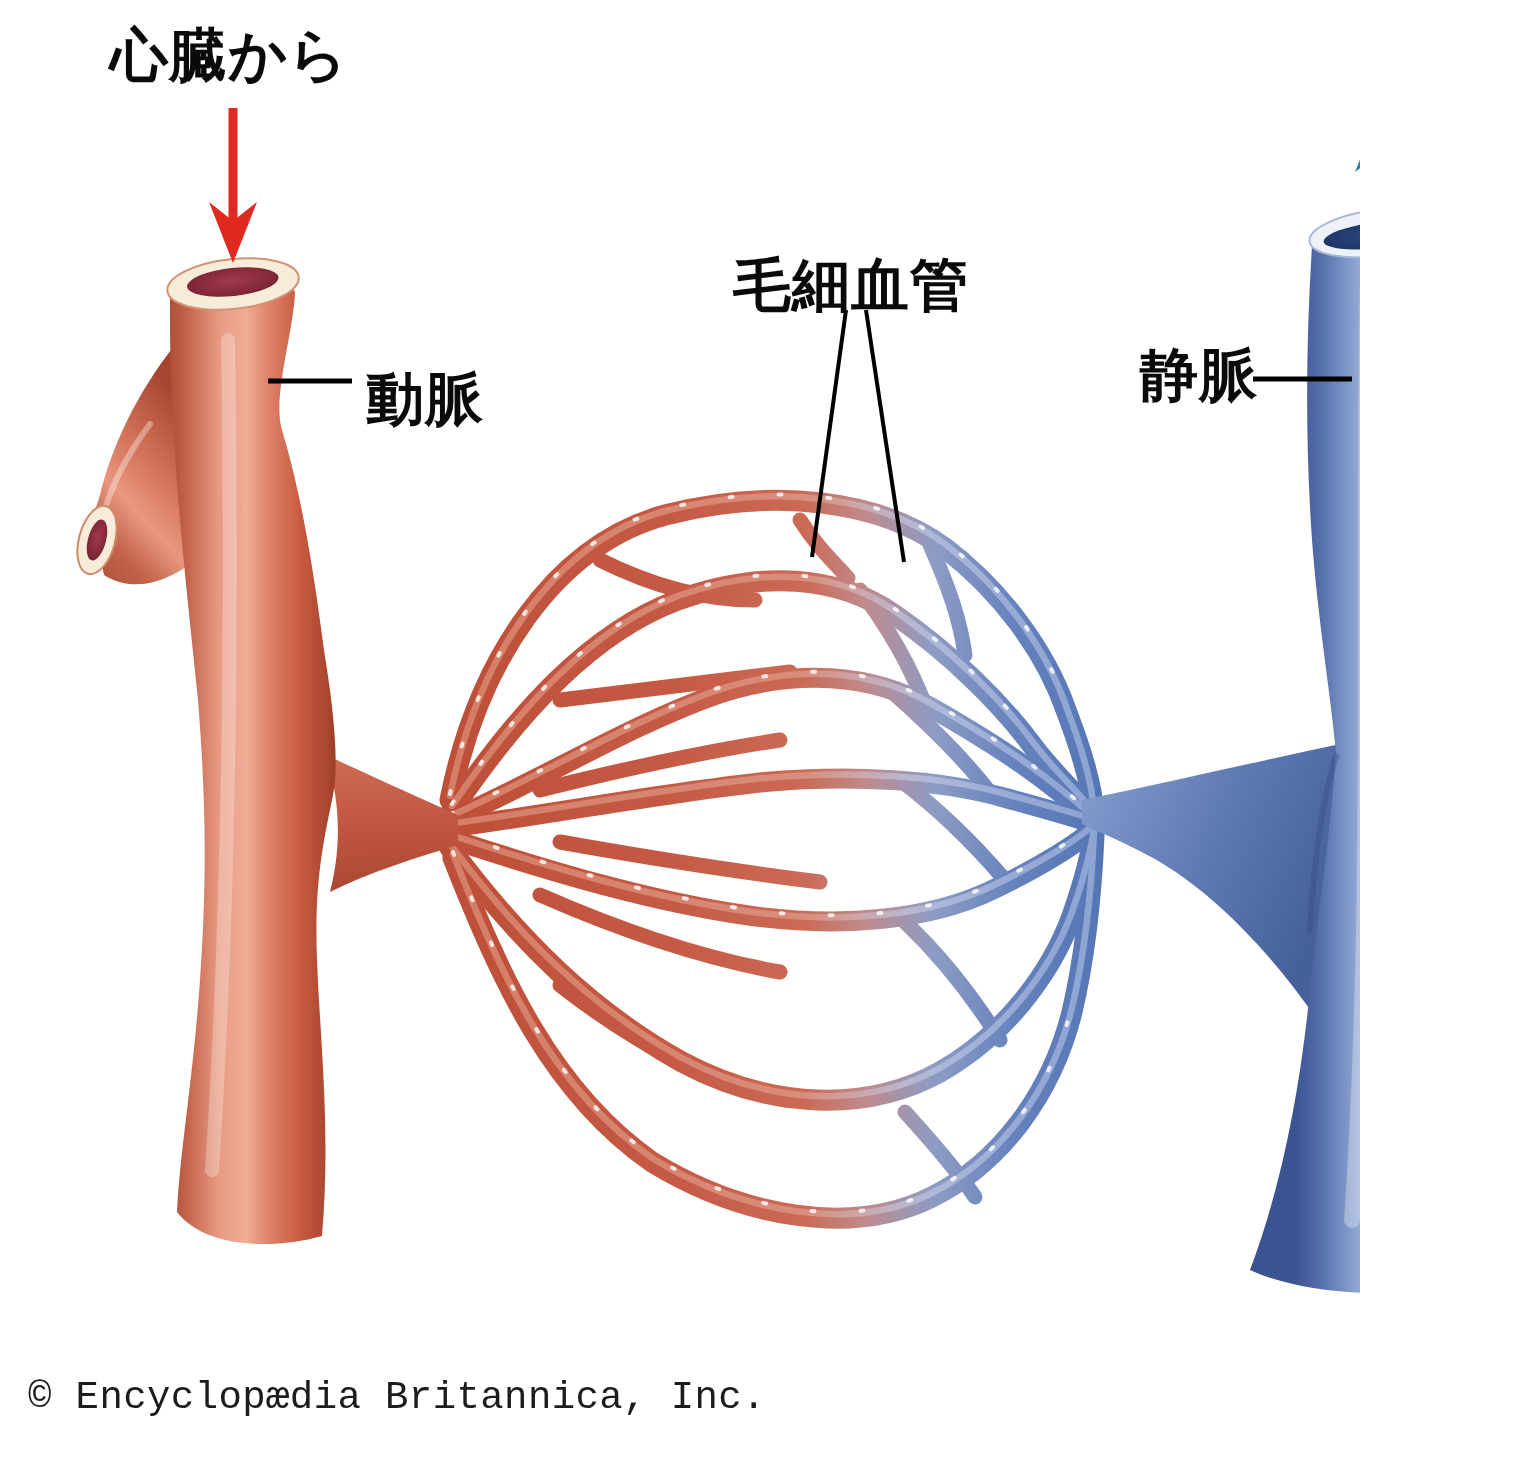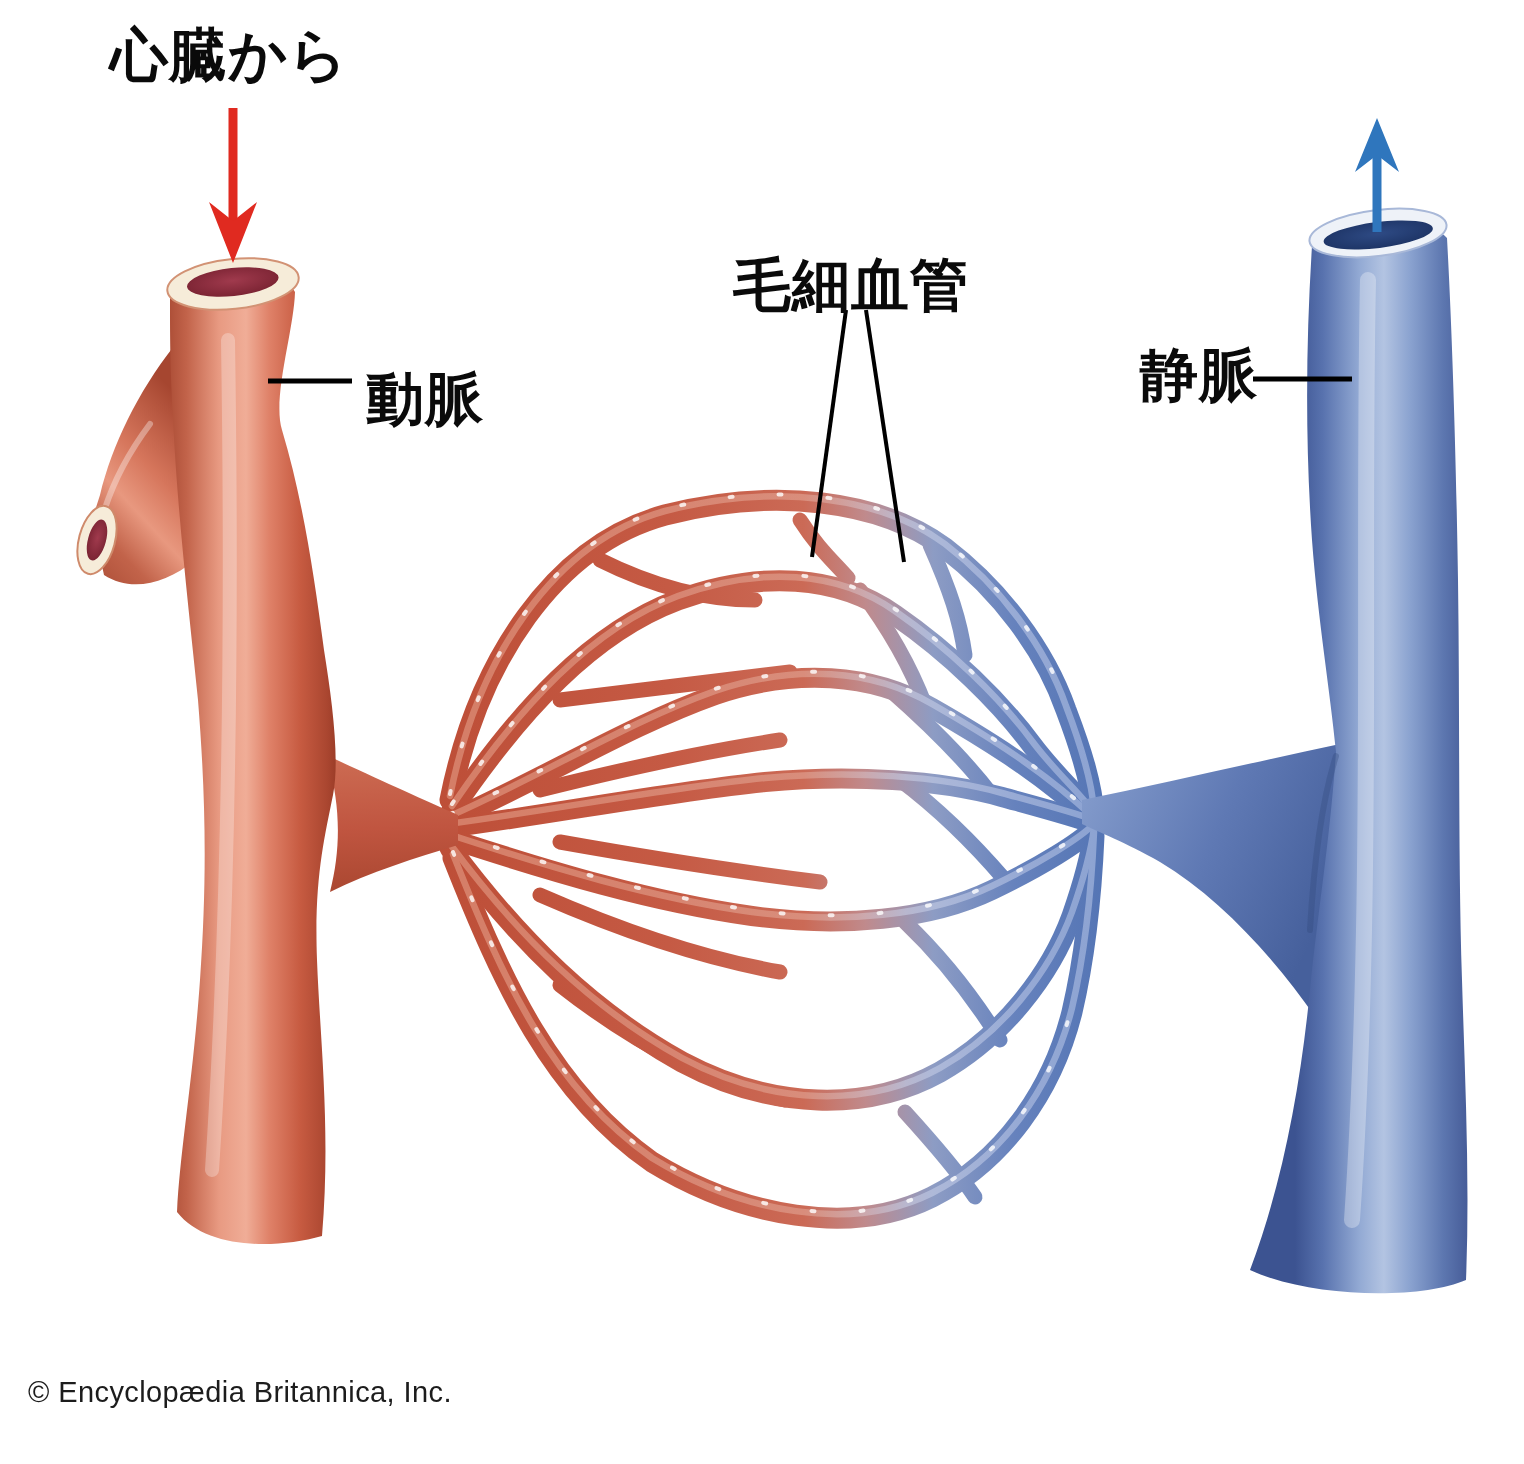--- a/index.html
+++ b/index.html
@@ -1,29 +1,29 @@
 <!DOCTYPE html>
 <html><head>
 <meta charset="utf-8">
 <style>
   html,body{margin:0;padding:0;background:#fff;}
   .stage{
-    position:relative;width:1524px;height:1464px;background:#ffffff;
+    position:relative;width:1360px;height:1464px;background:#ffffff;
     font-family:"Liberation Sans","DejaVu Sans",sans-serif;overflow:hidden;
   }
   .stage svg{position:absolute;left:0;top:0;}
   .jp-label{
     position:absolute;color:#0a0a0a;font-weight:700;font-size:58px;
     line-height:1;letter-spacing:1px;white-space:nowrap;
     font-family:"Liberation Sans","DejaVu Sans",sans-serif;
   }
   .credit{
     position:absolute;left:28px;top:1376px;color:#1c1c1c;font-weight:400;
-    font-size:29px;letter-spacing:0.4px;white-space:nowrap;
-    font-family:Liberation Sans, sans-serif;
+    font-size:39px;letter-spacing:0.4px;white-space:nowrap;
+    font-family:Liberation Mono, monospace;
   }
 </style>
 </head>
 <body>
 
 <div class="stage">
 
 <svg width="1524" height="1464" viewBox="0 0 1524 1464" xmlns="http://www.w3.org/2000/svg">
   <defs>
     <linearGradient id="gradArtery" gradientUnits="userSpaceOnUse" x1="165" y1="700" x2="345" y2="700">

